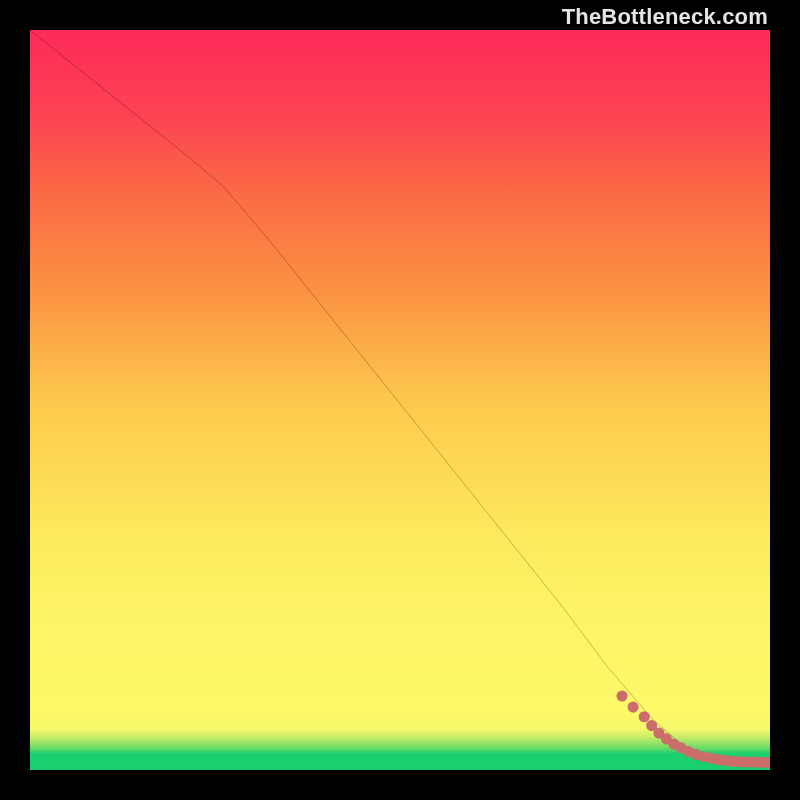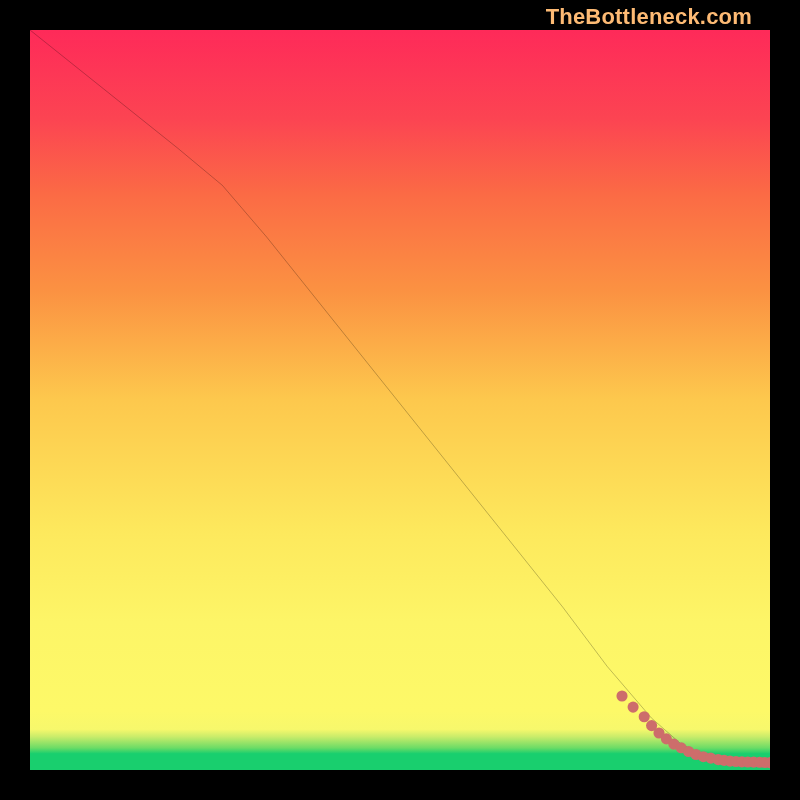--- a/index.html
+++ b/index.html
@@ -13,22 +13,22 @@
   }
   .frame {
     position: relative;
     width: 800px;
     height: 800px;
     background: #000;
   }
   .watermark {
     position: absolute;
     top: 4px;
-    right: 48px;
-    color: #fdba74;
+    right: 32px;
+    color: #e5e5e5;
     font-size: 22px;
     font-weight: 600;
     letter-spacing: 0.2px;
     user-select: none;
   }
   .plot {
     position: absolute;
     left: 30px;
     top: 30px;
     width: 740px;

